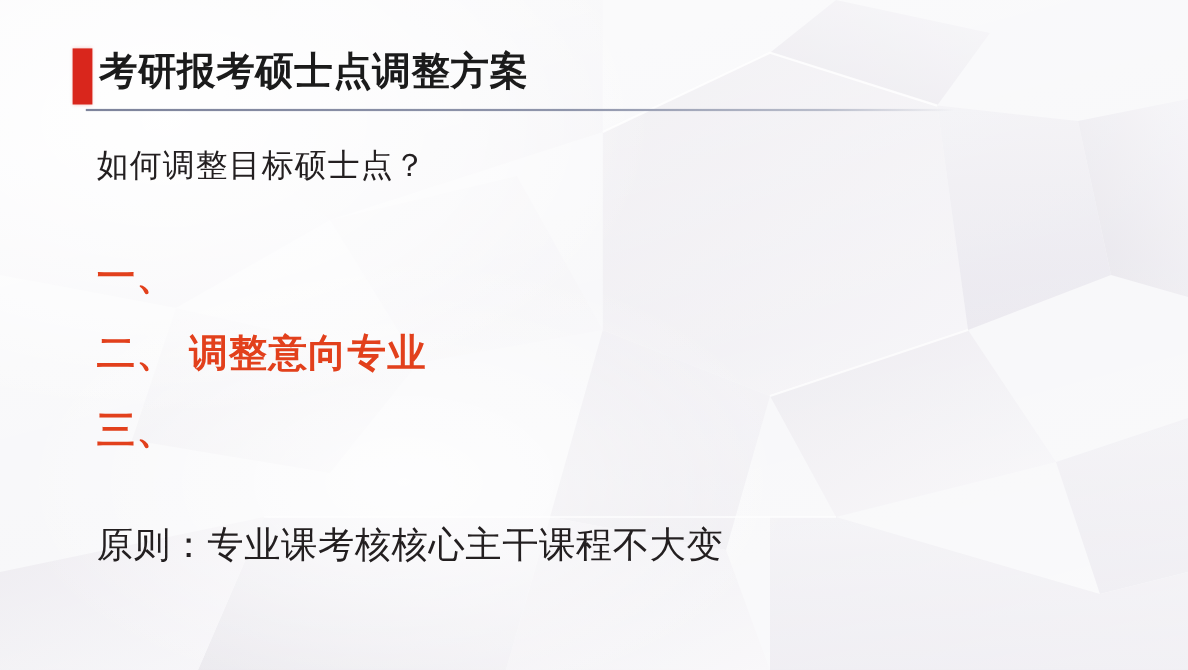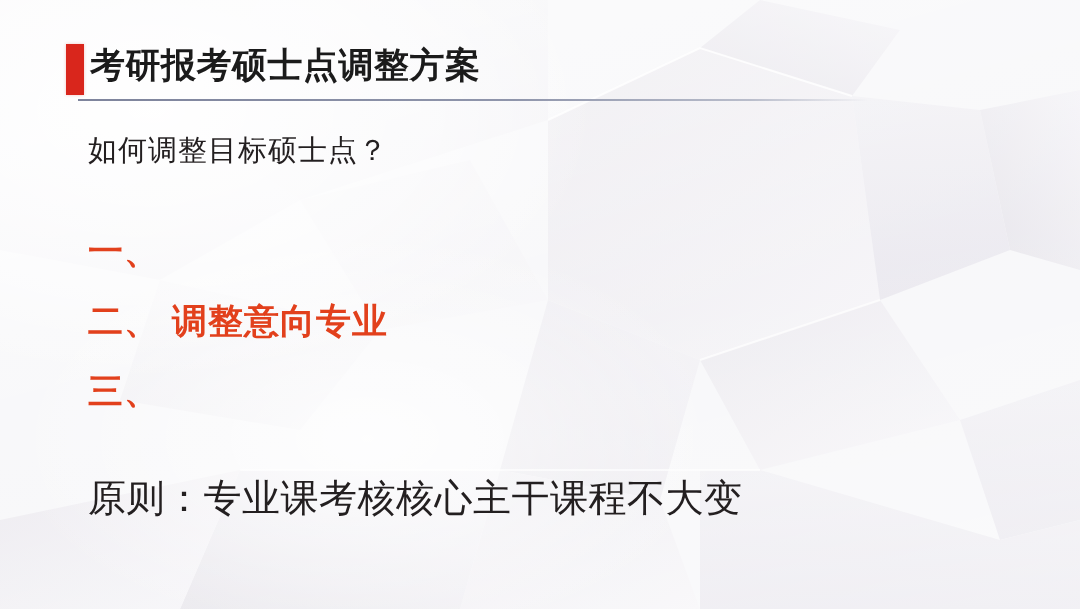--- a/index.html
+++ b/index.html
@@ -123,21 +123,21 @@
   }
   .item-label {
     color: #e2401c;
   }
 
   .principle {
     position: absolute;
     left: 88px;
     top: 473px;
     font-family: Liberation Serif, serif;
-    font-size: 38px;
+    font-size: 33px;
     color: #231f20;
     letter-spacing: 0.5px;
     white-space: nowrap;
   }
 </style>
 </head>
 <body>
 
 <div id="slide">
 

